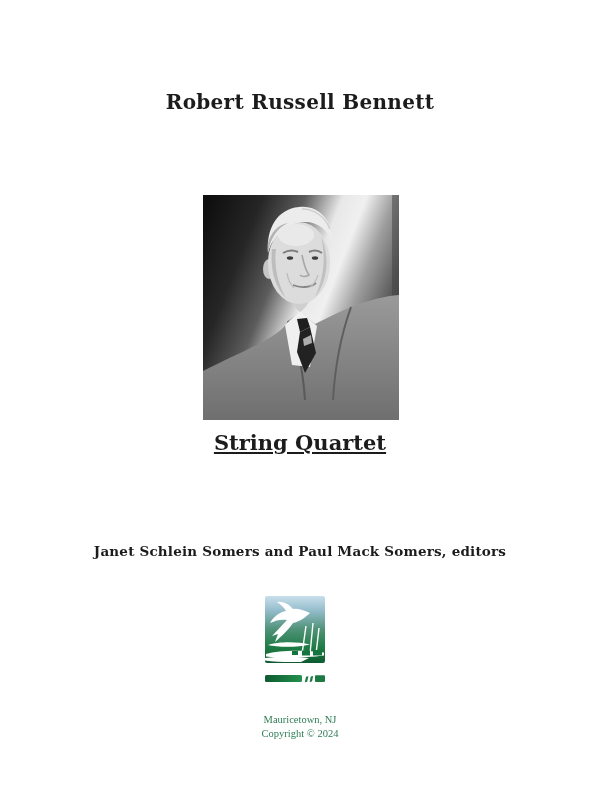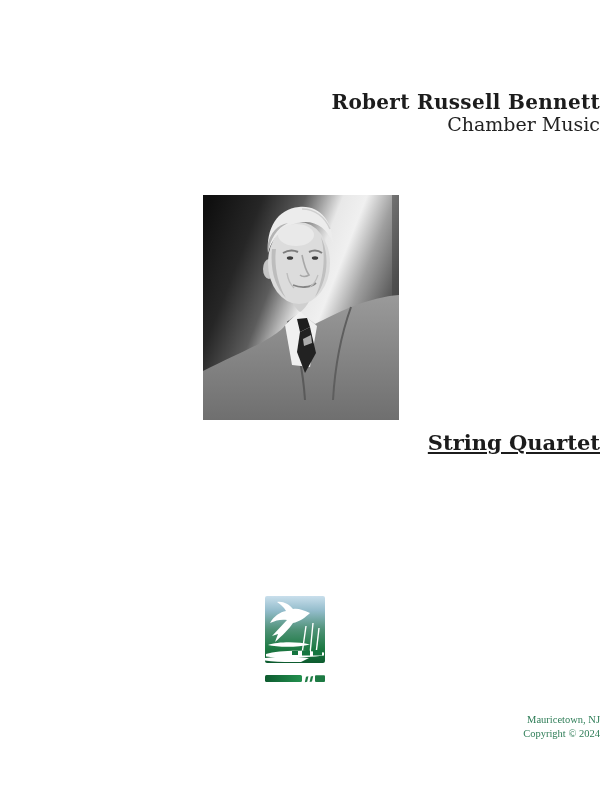--- a/index.html
+++ b/index.html
@@ -4,39 +4,38 @@
 <style>
   html,body{margin:0;padding:0;background:#ffffff;}
   .page{
     position:relative;
     width:600px;height:800px;
     background:#ffffff;
     font-family:"Liberation Serif", serif;
     color:#1c1c1c;
     overflow:hidden;
   }
-  .line{position:absolute;left:0;width:600px;text-align:right;}
+  .line{position:absolute;left:0;width:600px;text-align:center;}
   .composer{top:90px;font-size:20px;font-weight:bold;letter-spacing:.3px;font-family:"DejaVu Serif", serif;}
   .series{top:113px;font-size:19px;font-family:"DejaVu Serif", serif;color:#222;}
   .portrait{position:absolute;left:203px;top:195px;width:196px;height:225px;display:block;}
   .work-title{top:430px;font-size:21px;font-weight:bold;font-family:"DejaVu Serif", serif;text-decoration:underline;}
   .work-year{top:458px;font-size:17px;font-family:"DejaVu Serif", serif;color:#2a2a2a;}
   .editors{top:543px;font-size:13.5px;font-weight:bold;font-family:"DejaVu Serif", serif;letter-spacing:.2px;}
   .logo{position:absolute;left:265px;top:596px;width:60px;height:87px;display:block;}
   .press-name{top:683px;font-size:24px;font-style:italic;color:#2e7d57;font-family:"DejaVu Serif", serif;letter-spacing:.5px;}
   .press-loc{top:714px;font-size:10.5px;color:#2e7d57;}
   .press-copy{top:728px;font-size:10.5px;color:#2e7d57;}
 </style>
 </head>
 <body>
 
 <div class="page">
 
   <div class="line composer">Robert Russell Bennett</div>
-  <div class="line series">Chamber Music</div>
 
   <svg class="portrait" viewBox="0 0 196 225" xmlns="http://www.w3.org/2000/svg">
     <defs>
       <linearGradient id="bgGrad" x1="0" y1="0.1" x2="1" y2="0.55">
         <stop offset="0" stop-color="#0f0f0f"></stop>
         <stop offset="0.22" stop-color="#262626"></stop>
         <stop offset="0.40" stop-color="#5c5c5c"></stop>
         <stop offset="0.56" stop-color="#e8e8e8"></stop>
         <stop offset="0.66" stop-color="#f0f0f0"></stop>
         <stop offset="0.78" stop-color="#9f9f9f"></stop>
@@ -80,20 +79,21 @@
     <ellipse cx="112" cy="63" rx="3.2" ry="1.8" fill="#3c3c3c"></ellipse>
 
     <path d="M99,60 C101,70 103,76 106,80 C103,82 99,82 97,80" stroke="#a8a8a8" stroke-width="1.6" fill="none"></path>
     <path d="M90,90 C97,93 107,93 113,88" stroke="#848484" stroke-width="1.8" fill="none"></path>
     <path d="M84,78 C85,85 88,90 91,93" stroke="#bdbdbd" stroke-width="1.4" fill="none"></path>
     <path d="M115,80 C113,86 110,90 107,92" stroke="#bdbdbd" stroke-width="1.2" fill="none"></path>
   </svg>
 
   <div class="line work-title">String Quartet</div>
 
+  <div class="line editors">Janet Schlein Somers and Paul Mack Somers, editors</div>
 
   <svg class="logo" viewBox="0 0 60 87" xmlns="http://www.w3.org/2000/svg">
     <defs>
       <linearGradient id="logoGrad" x1="0" y1="0" x2="0" y2="1">
         <stop offset="0" stop-color="#c9dfec"></stop>
         <stop offset="0.22" stop-color="#93bccb"></stop>
         <stop offset="0.5" stop-color="#4f9277"></stop>
         <stop offset="0.78" stop-color="#1d7a43"></stop>
         <stop offset="1" stop-color="#0d5b2f"></stop>
       </linearGradient>

